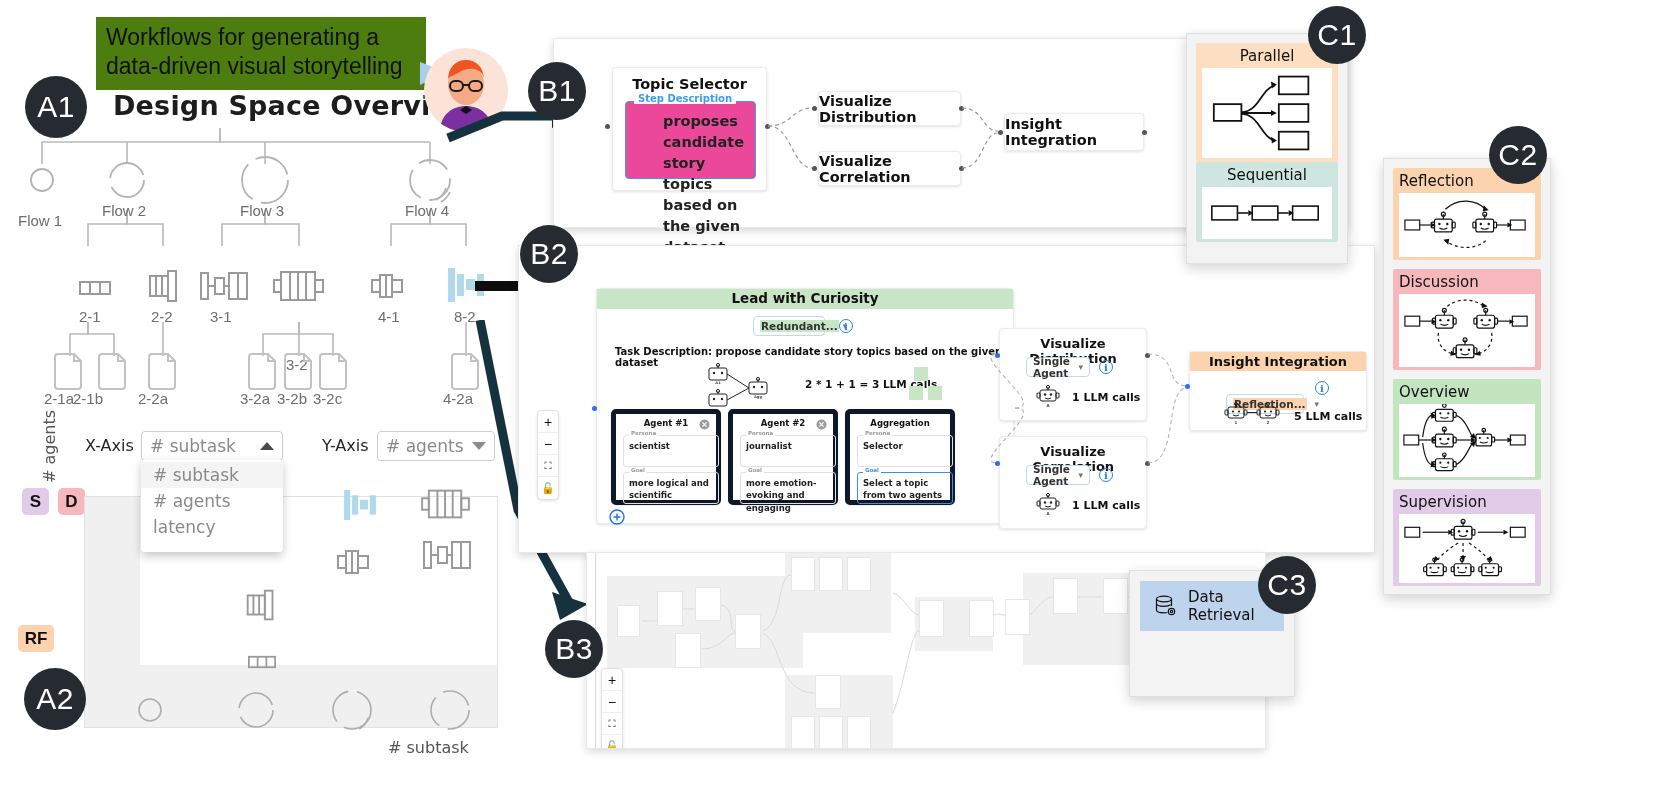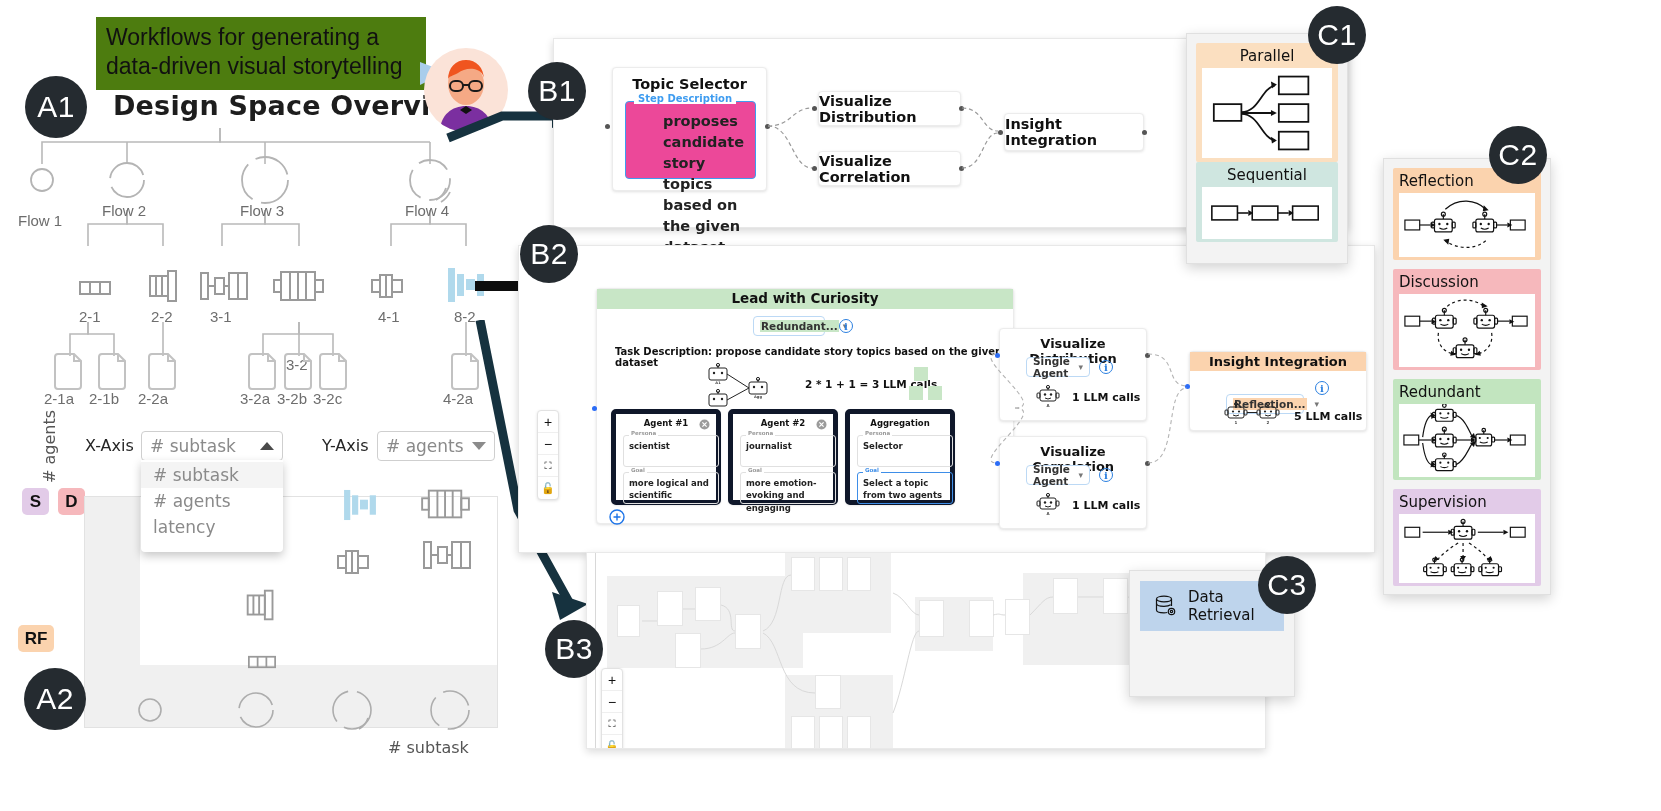--- a/index.html
+++ b/index.html
@@ -295,21 +295,21 @@
         <path d="M2 2h16l7 7v25a3 3 0 0 1-3 3H2a3 3 0 0 1-3-3V5a3 3 0 0 1 3-3z"></path>
         <path d="M18 2v7h7"></path>
       </g>
     <g transform="translate(453,4)">
         <path d="M2 2h16l7 7v25a3 3 0 0 1-3 3H2a3 3 0 0 1-3-3V5a3 3 0 0 1 3-3z"></path>
         <path d="M18 2v7h7"></path>
       </g>
   </g>
 </svg>
 <div class="nodelabel" style="left:44px;top:390px;">2-1a</div>
-<div class="nodelabel" style="left:89px;top:390px;">2-1b</div>
+<div class="nodelabel" style="left:73px;top:390px;">2-1b</div>
 <div class="nodelabel" style="left:138px;top:390px;">2-2a</div>
 <div class="nodelabel" style="left:240px;top:390px;">3-2a</div>
 <div class="nodelabel" style="left:277px;top:390px;">3-2b</div>
 <div class="nodelabel" style="left:313px;top:390px;">3-2c</div>
 <div class="nodelabel" style="left:443px;top:390px;">4-2a</div>
 
 <div class="axis-label-txt" style="left:85px;top:436px;">X-Axis</div>
 <div class="select-box" style="left:141px;top:431px;width:142px;">
   <span># subtask</span>
   <span class="caret-up"></span>
@@ -871,21 +871,21 @@
         <g stroke="#111" stroke-width="1.1" fill="none">
             <path d="M42 30 q4 2.5 8 0"></path>
             <path d="M84 30 q4 2.5 8 0"></path>
             <path d="M63 60 q4 2.5 8 0"></path>
           </g>
       </svg>
     </div>
   </div>
 
   <div class="pattern" style="background:#c2e5bf;height:101px;">
-    <div class="ptitle" style="text-align:left;padding-left:6px;">Redundant</div>
+    <div class="ptitle" style="text-align:left;padding-left:6px;">Overview</div>
     <div class="pbody" style="height:73px;">
       <svg viewBox="0 0 138 73" style="width:100%;height:73px;">
         <g stroke="#111" stroke-width="1.2" fill="none">
           <rect x="5" y="31" width="15" height="10"></rect>
             <line x1="20" y1="36" x2="33" y2="36"></line>
           <rect x="37" y="30" width="18" height="13" rx="2"></rect>
             <circle cx="46" cy="25" r="2"></circle>
             <line x1="46" y1="25" x2="46" y2="30"></line>
           <rect x="34" y="33" width="3" height="6" rx="1"></rect>
             <rect x="55" y="33" width="3" height="6" rx="1"></rect>

